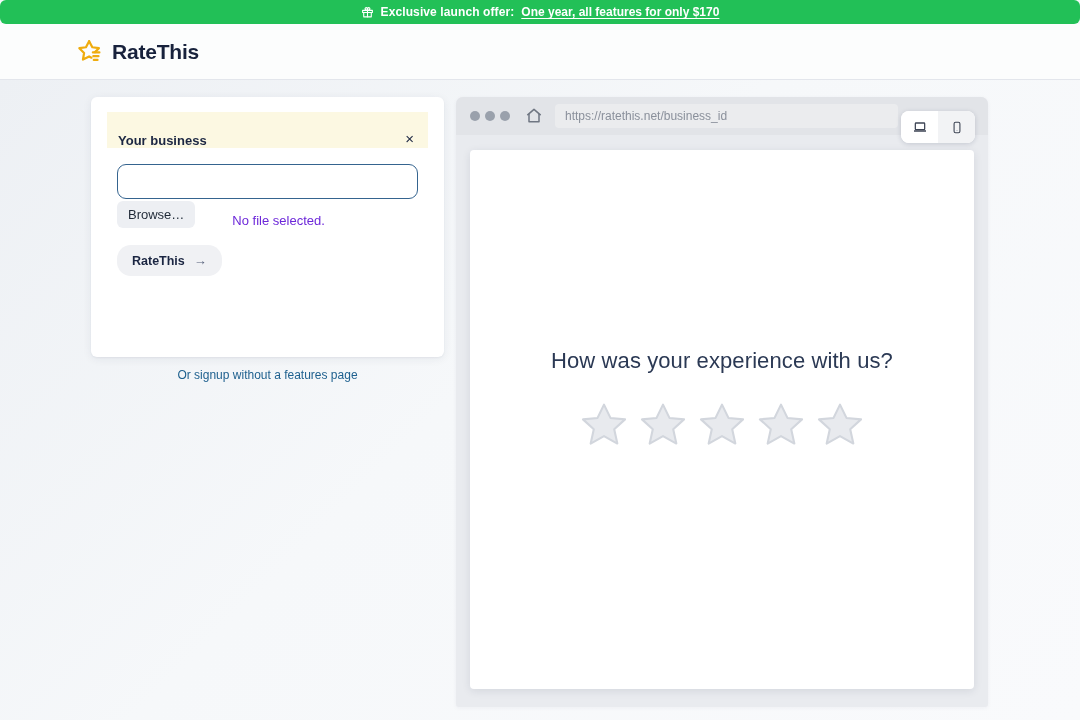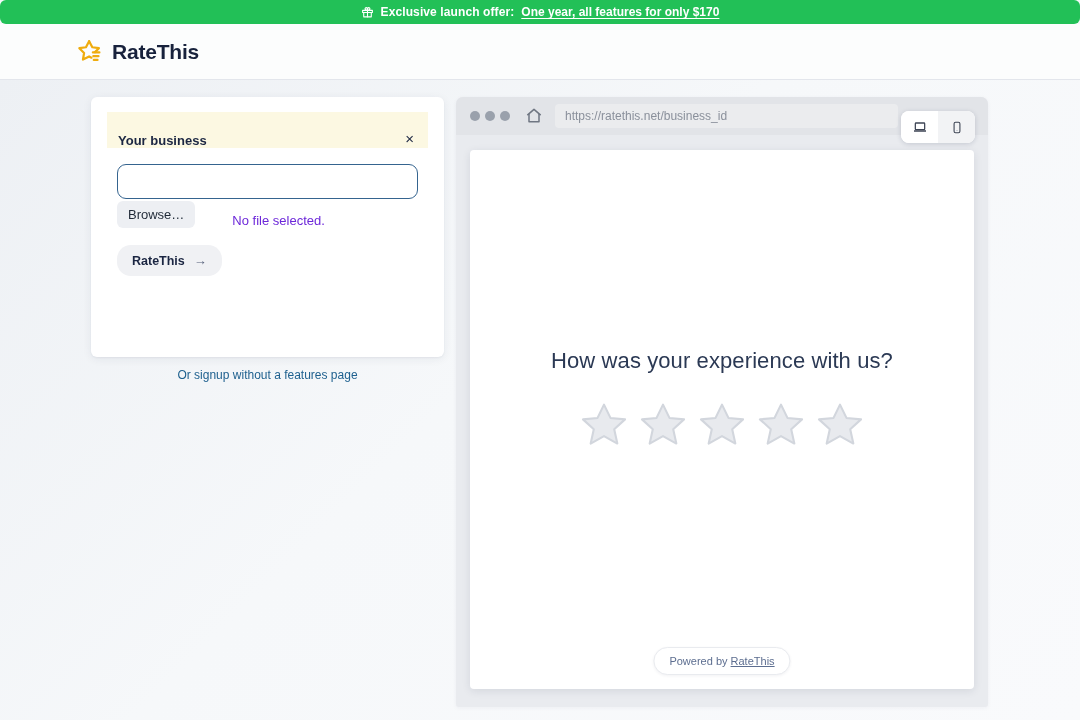--- a/index.html
+++ b/index.html
@@ -151,19 +151,16 @@
           <svg width="50" height="48" viewBox="0 0 24 23">
             <path d="M12 1.7l3.1 6.4 7 .7-5.2 4.7 1.5 6.9-6.4-3.6-6.4 3.6 1.5-6.9L1.9 8.8l7-.7z" fill="#e8eaee" stroke="#d2d6dd" stroke-width="1" stroke-linejoin="round"></path>
           </svg>
           <svg width="50" height="48" viewBox="0 0 24 23">
             <path d="M12 1.7l3.1 6.4 7 .7-5.2 4.7 1.5 6.9-6.4-3.6-6.4 3.6 1.5-6.9L1.9 8.8l7-.7z" fill="#e8eaee" stroke="#d2d6dd" stroke-width="1" stroke-linejoin="round"></path>
           </svg>
           <svg width="50" height="48" viewBox="0 0 24 23">
             <path d="M12 1.7l3.1 6.4 7 .7-5.2 4.7 1.5 6.9-6.4-3.6-6.4 3.6 1.5-6.9L1.9 8.8l7-.7z" fill="#e8eaee" stroke="#d2d6dd" stroke-width="1" stroke-linejoin="round"></path>
           </svg>
         </div>
-      <div class="powered-pill">
-        <span>Powered by </span><a>RateThis</a>
-      </div>
     </div>
   </div>
 
 </div>
 
 </body></html>

